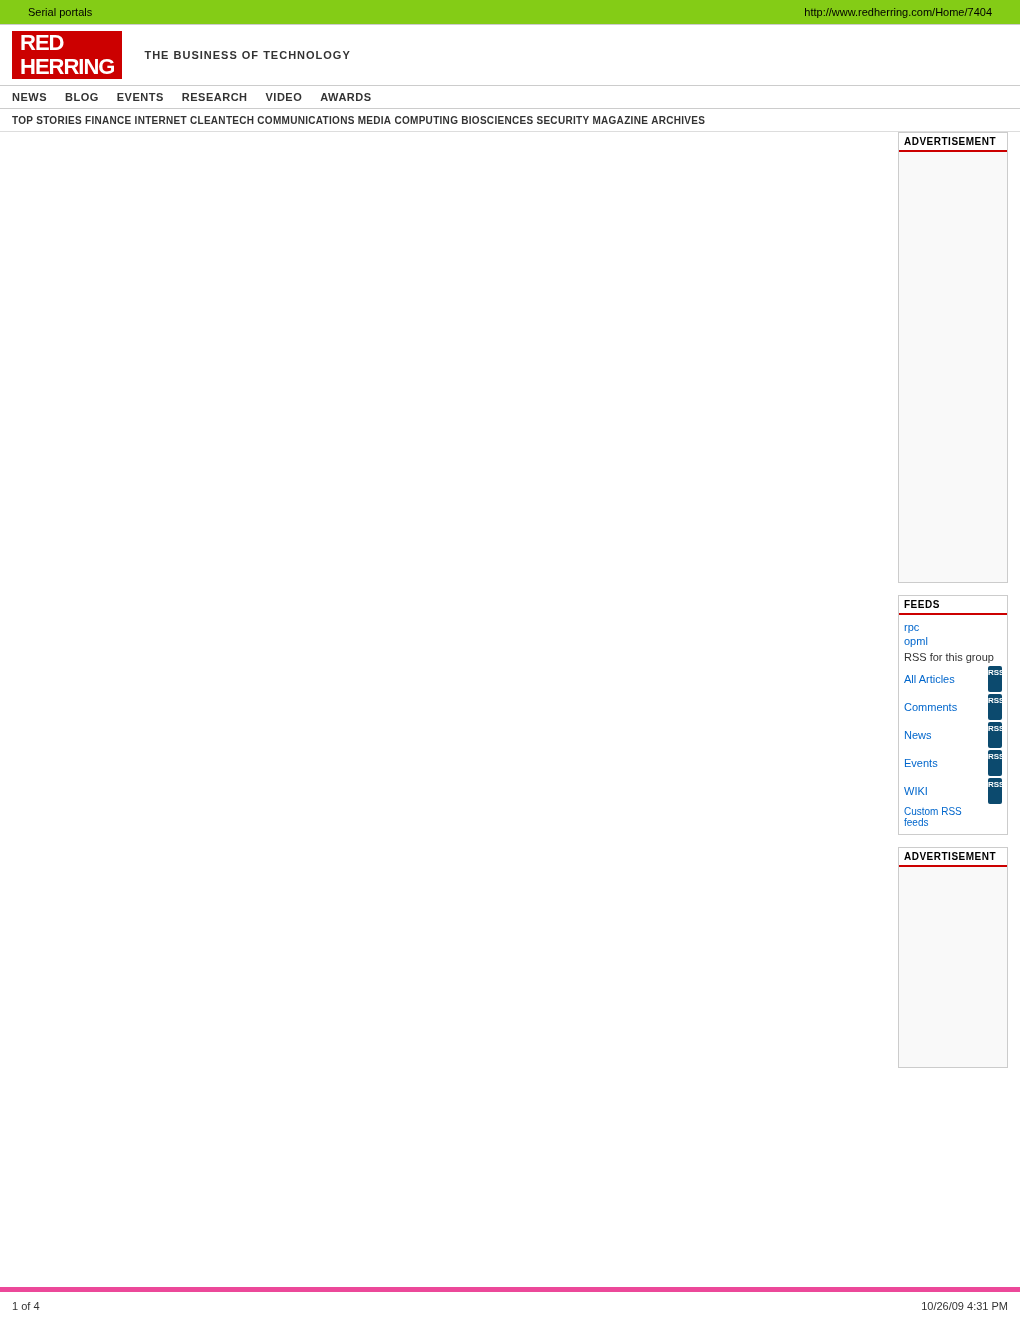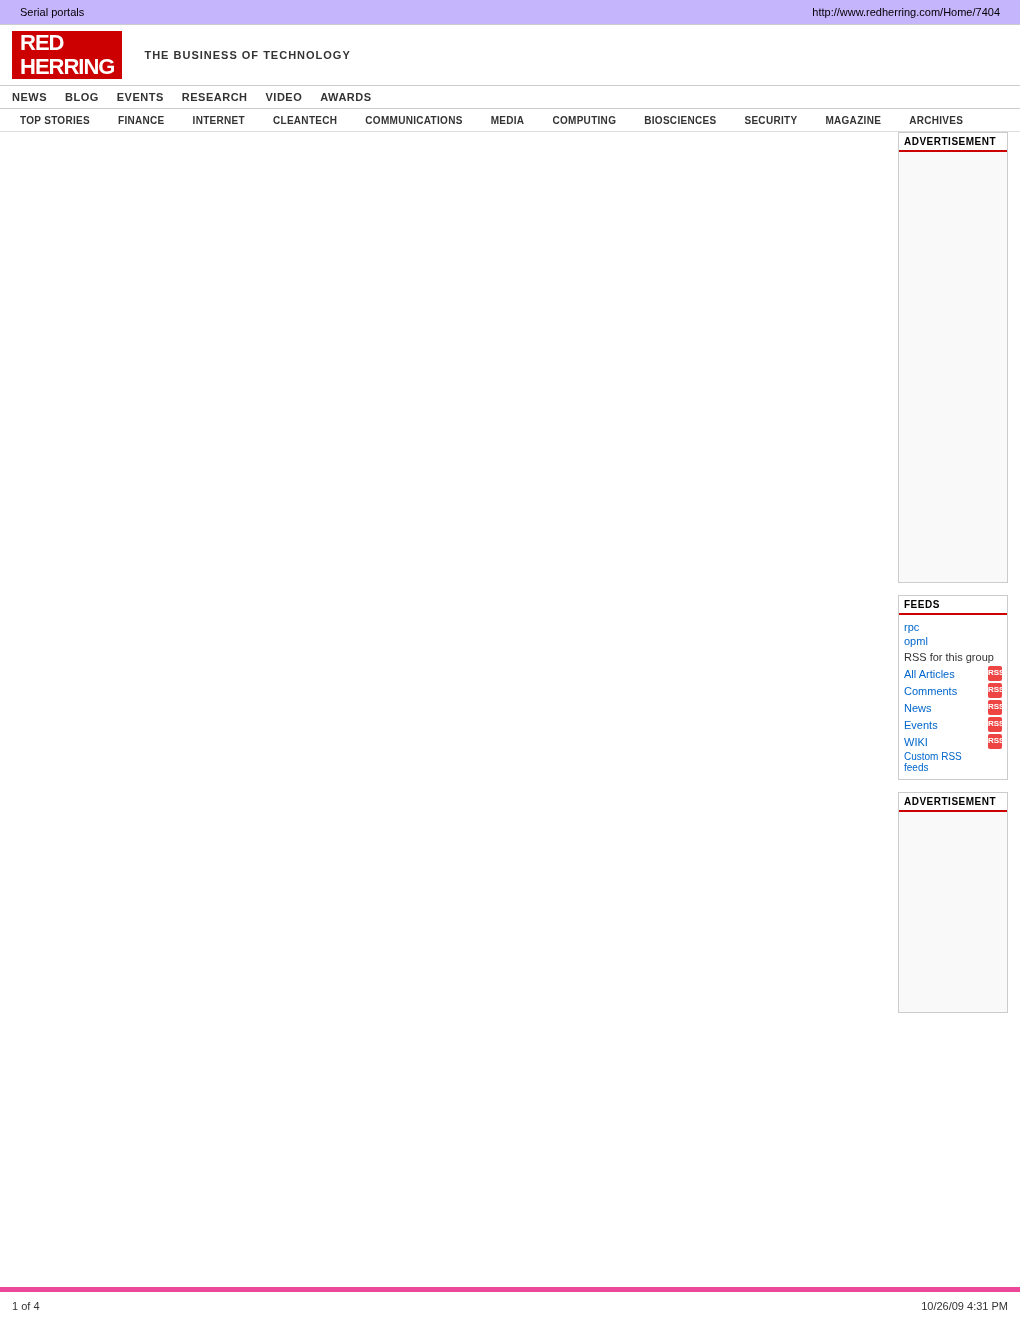--- a/index.html
+++ b/index.html
@@ -8,22 +8,22 @@
       font-size: 12px;
       background: #fff;
       color: #000;
     }
 
     
     .browser-bar {
       display: flex;
       justify-content: space-between;
       align-items: center;
-      padding: 6px 20px;
-      background: #c4b5fd;
+      padding: 6px 28px;
+      background: #84cc16;
       border-bottom: 1px solid #ccc;
       font-size: 11px;
     }
 
     
     .page-wrapper {
       max-width: 1020px;
       margin: 0 auto;
       background: #fff;
       min-height: 1280px;
@@ -100,23 +100,22 @@
     }
 
     
     .secondary-nav {
       padding: 4px 12px;
       border-bottom: 1px solid #ddd;
     }
     .secondary-nav ul {
       list-style: none;
       display: flex;
-      gap: 28px;
+      gap: 3px;
       flex-wrap: wrap;
-      margin-left: 8px;
     }
     .secondary-nav ul li a {
       text-decoration: none;
       color: #333;
       font-size: 10px;
       font-weight: bold;
       text-transform: uppercase;
       letter-spacing: 0.3px;
     }
 
@@ -192,22 +191,22 @@
 
     .feed-item-label {
       color: #0066cc;
       text-decoration: none;
       font-size: 11px;
     }
 
     .rss-icon {
       display: inline-block;
       width: 14px;
-      height: 15px;
-      background: #ef4444;
+      height: 26px;
+      background: #0c4a6e;
       color: #fff;
       font-size: 8px;
       font-weight: bold;
       text-align: center;
       line-height: 14px;
       border-radius: 2px;
       flex-shrink: 0;
     }
 
     .custom-rss-link {

